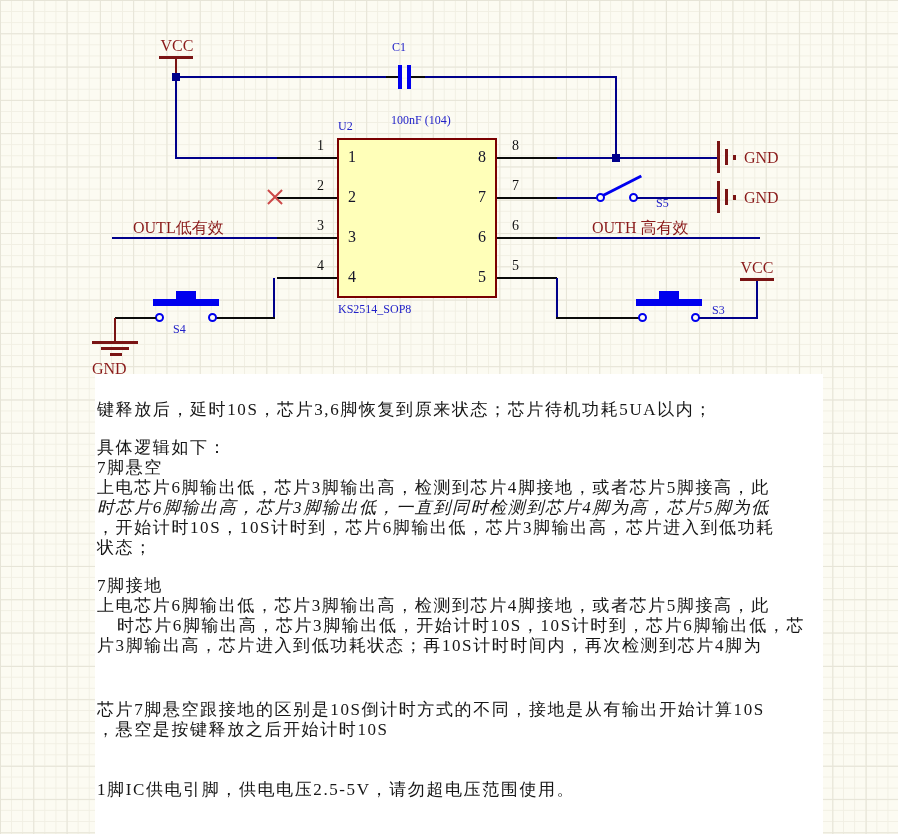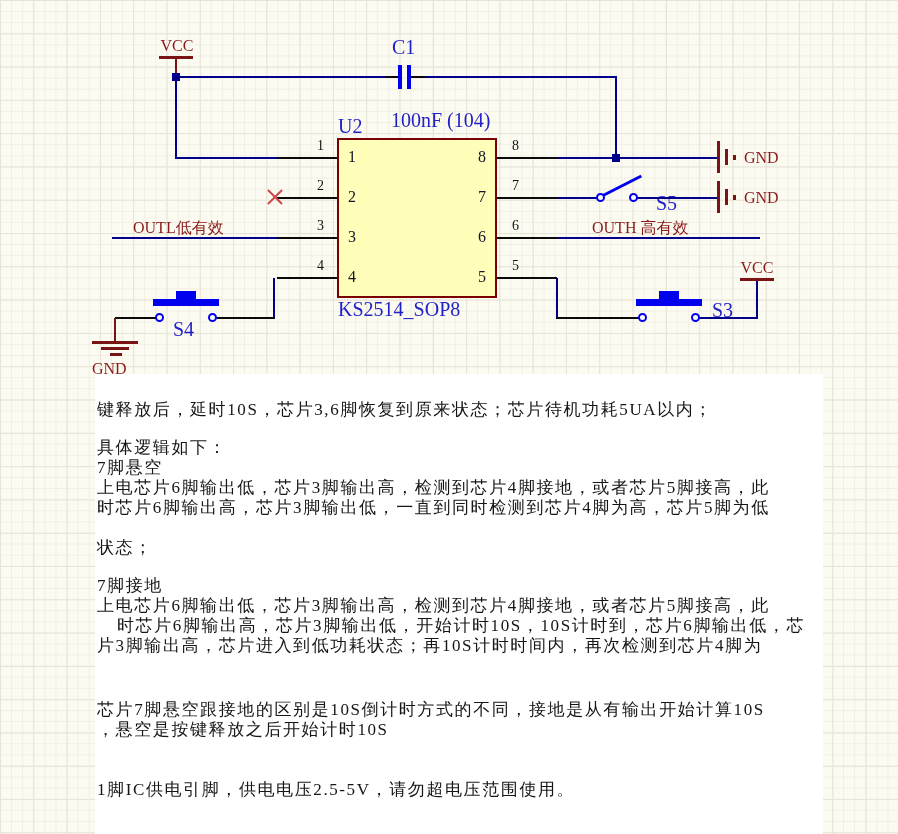--- a/index.html
+++ b/index.html
@@ -17,21 +17,21 @@
   
   .w{position:absolute;background:#00008b;}
   .bw{position:absolute;background:#0a0a0a;}
   .pw{position:absolute;background:#7a1414;}
   .sym{position:absolute;background:#0000ee;}
   
   .term{position:absolute;width:9px;height:9px;border:2px solid #0000ee;border-radius:50%;
         background:#fcfbf2;box-sizing:border-box;}
   .jct{position:absolute;width:8px;height:8px;background:#00008b;}
   
-  .des{position:absolute;color:#2121c8;font-size:20px;line-height:16px;white-space:nowrap;}
+  .des{position:absolute;color:#2121c8;font-size:12px;line-height:16px;white-space:nowrap;}
   .net{position:absolute;color:#8a1a1a;font-size:16px;line-height:16px;white-space:nowrap;}
   .pwr{position:absolute;color:#8a1a1a;font-size:16px;line-height:16px;white-space:nowrap;}
   .pn{position:absolute;color:#111;font-size:14px;line-height:14px;white-space:nowrap;}
   .pin-in{position:absolute;color:#14142a;font-size:16px;line-height:16px;white-space:nowrap;}
   .chip{position:absolute;left:337px;top:138px;width:160px;height:160px;
         background:#ffffb9;border:2px solid #7a0000;box-sizing:border-box;}
   .xline{position:absolute;width:20px;height:2px;background:#cc4848;}
   .arm{position:absolute;width:43px;height:3px;background:#0000ee;
        transform:rotate(-27deg);transform-origin:left center;}
   
@@ -145,21 +145,22 @@
   <div class="pw" style="left:92px;top:341px;width:46px;height:3px;"></div>
   <div class="pw" style="left:101px;top:347px;width:28px;height:3px;"></div>
   <div class="pw" style="left:110px;top:353px;width:12px;height:3px;"></div>
   <div class="pwr" style="left:92px;top:361px;">GND</div>
 
   <div id="notes">
     <div class="nl" style="top:26px;">键释放后，延时10S，芯片3,6脚恢复到原来状态；芯片待机功耗5UA以内；</div>
     <div class="nl" style="top:64px;">具体逻辑如下：</div>
     <div class="nl" style="top:84px;">7脚悬空</div>
     <div class="nl" style="top:104px;">上电芯片6脚输出低，芯片3脚输出高，检测到芯片4脚接地，或者芯片5脚接高，此</div>
-    <div class="nl" style="top:124px;">时芯片6脚输出高，芯片3脚输出低，一直到同时检测到芯片4脚为高，芯片5脚为低</div>
+    <div class="nl" style="top:124px;font-style:italic;">时芯片6脚输出高，芯片3脚输出低，一直到同时检测到芯片4脚为高，芯片5脚为低</div>
+    <div class="nl" style="top:144px;">，开始计时10S，10S计时到，芯片6脚输出低，芯片3脚输出高，芯片进入到低功耗</div>
     <div class="nl" style="top:164px;">状态；</div>
     <div class="nl" style="top:202px;">7脚接地</div>
     <div class="nl" style="top:222px;">上电芯片6脚输出低，芯片3脚输出高，检测到芯片4脚接地，或者芯片5脚接高，此</div>
     <div class="nl" style="top:242px;margin-left:20px;">时芯片6脚输出高，芯片3脚输出低，开始计时10S，10S计时到，芯片6脚输出低，芯</div>
     <div class="nl" style="top:262px;">片3脚输出高，芯片进入到低功耗状态；再10S计时时间内，再次检测到芯片4脚为</div>
     <div class="nl" style="top:326px;">芯片7脚悬空跟接地的区别是10S倒计时方式的不同，接地是从有输出开始计算10S</div>
     <div class="nl" style="top:346px;">，悬空是按键释放之后开始计时10S</div>
     <div class="nl" style="top:406px;">1脚IC供电引脚，供电电压2.5-5V，请勿超电压范围使用。</div>
   </div>
 

